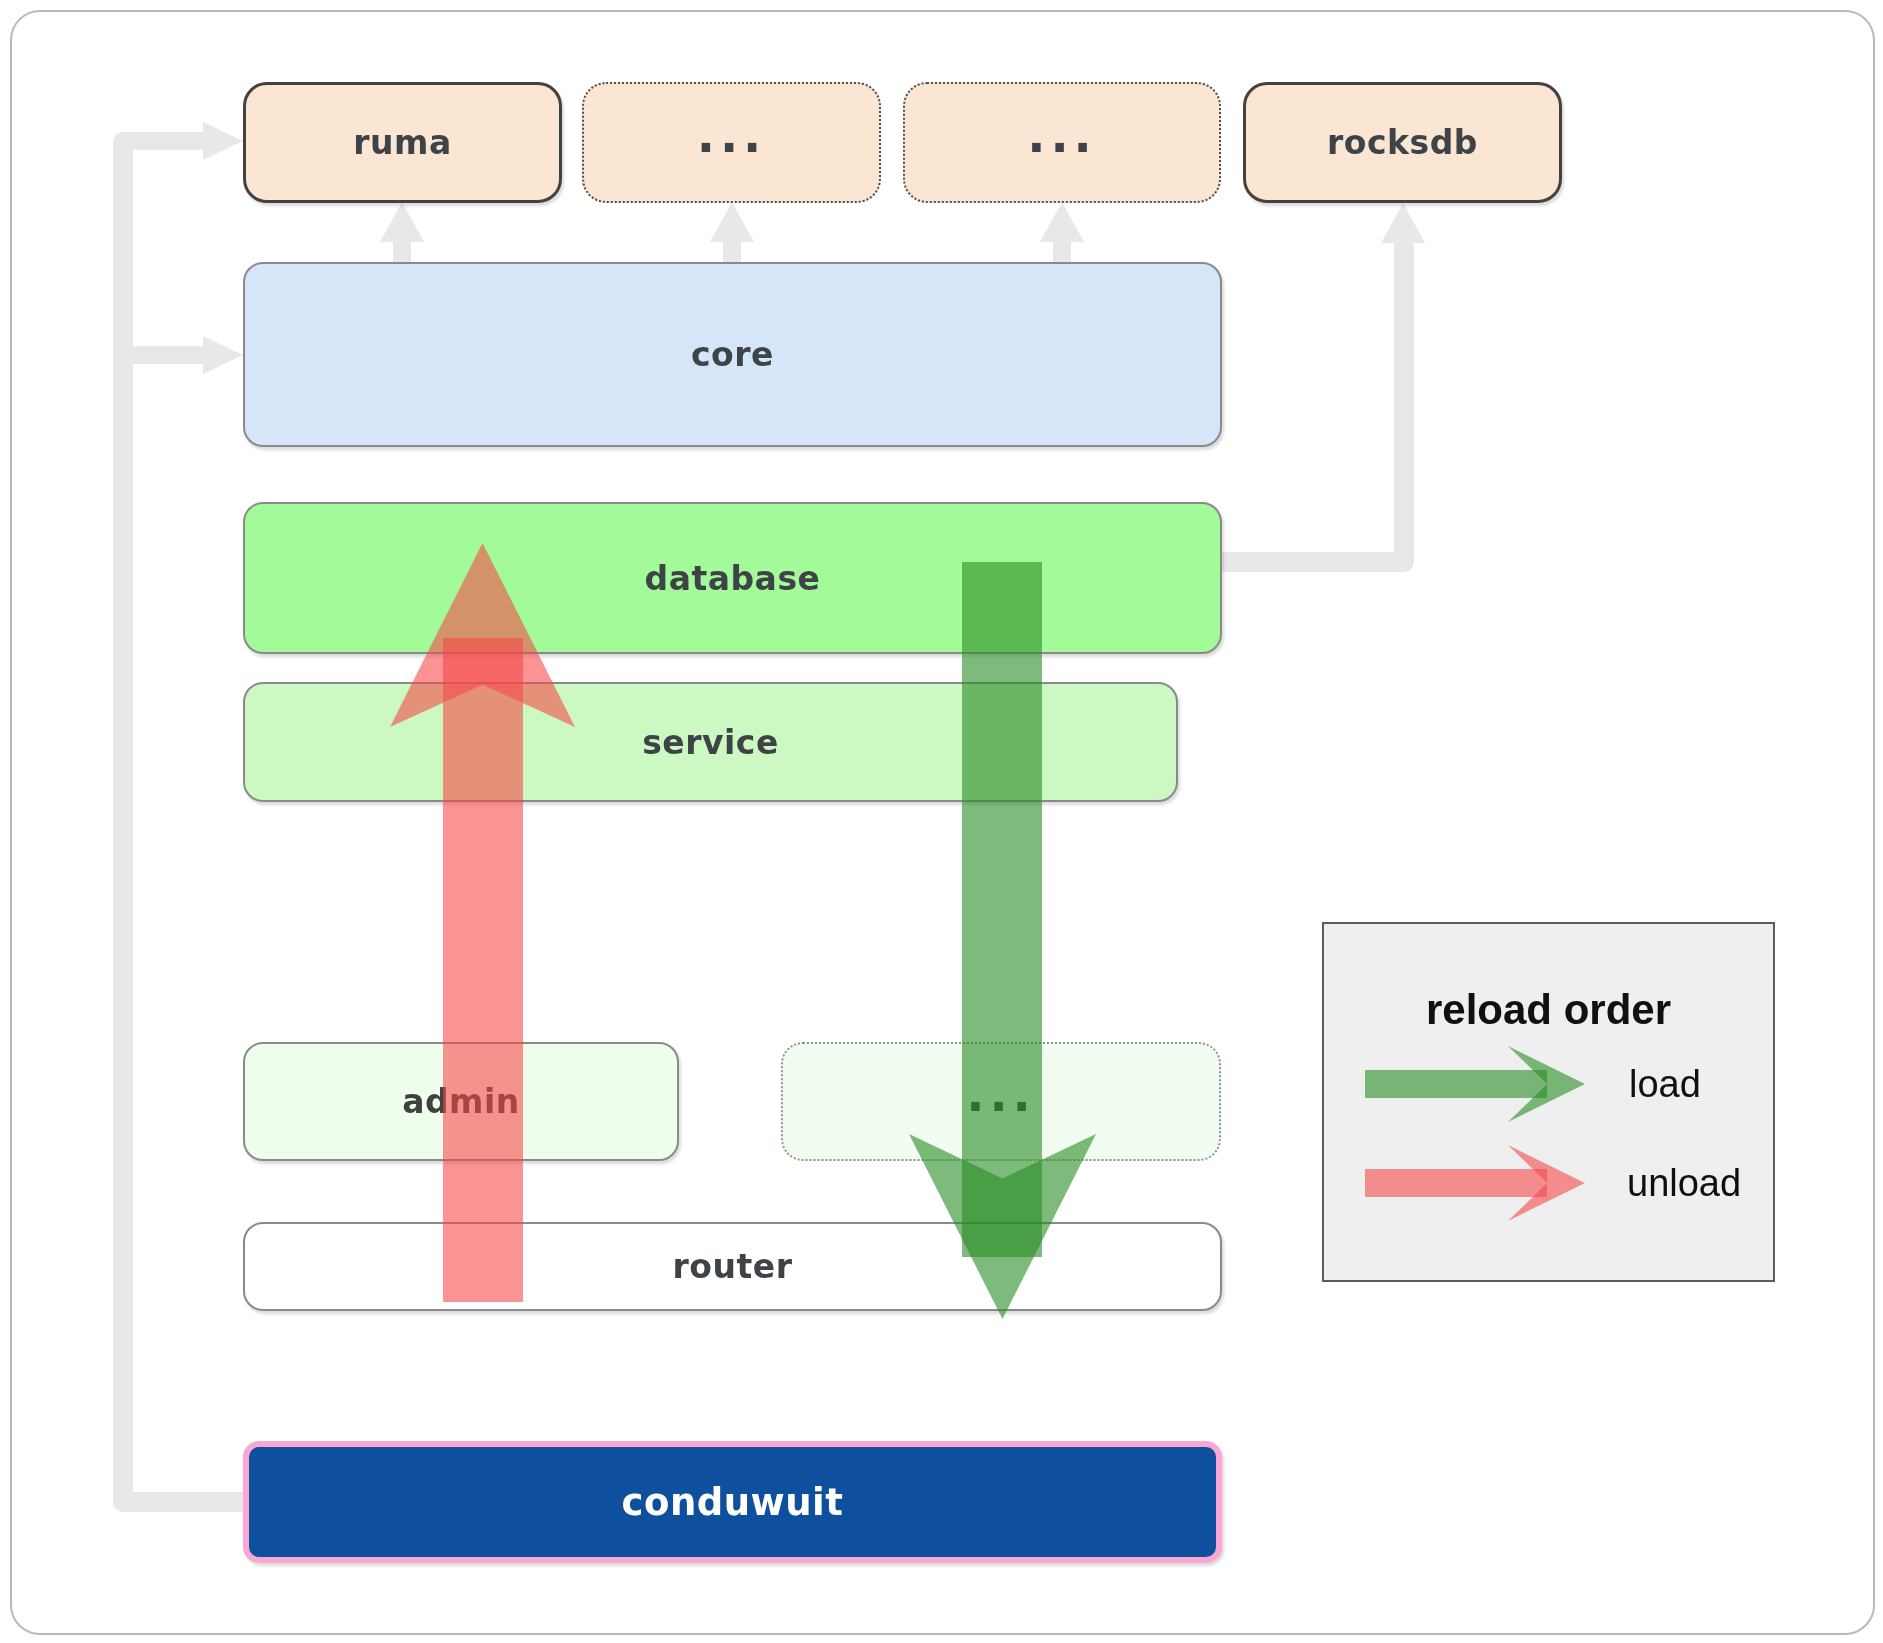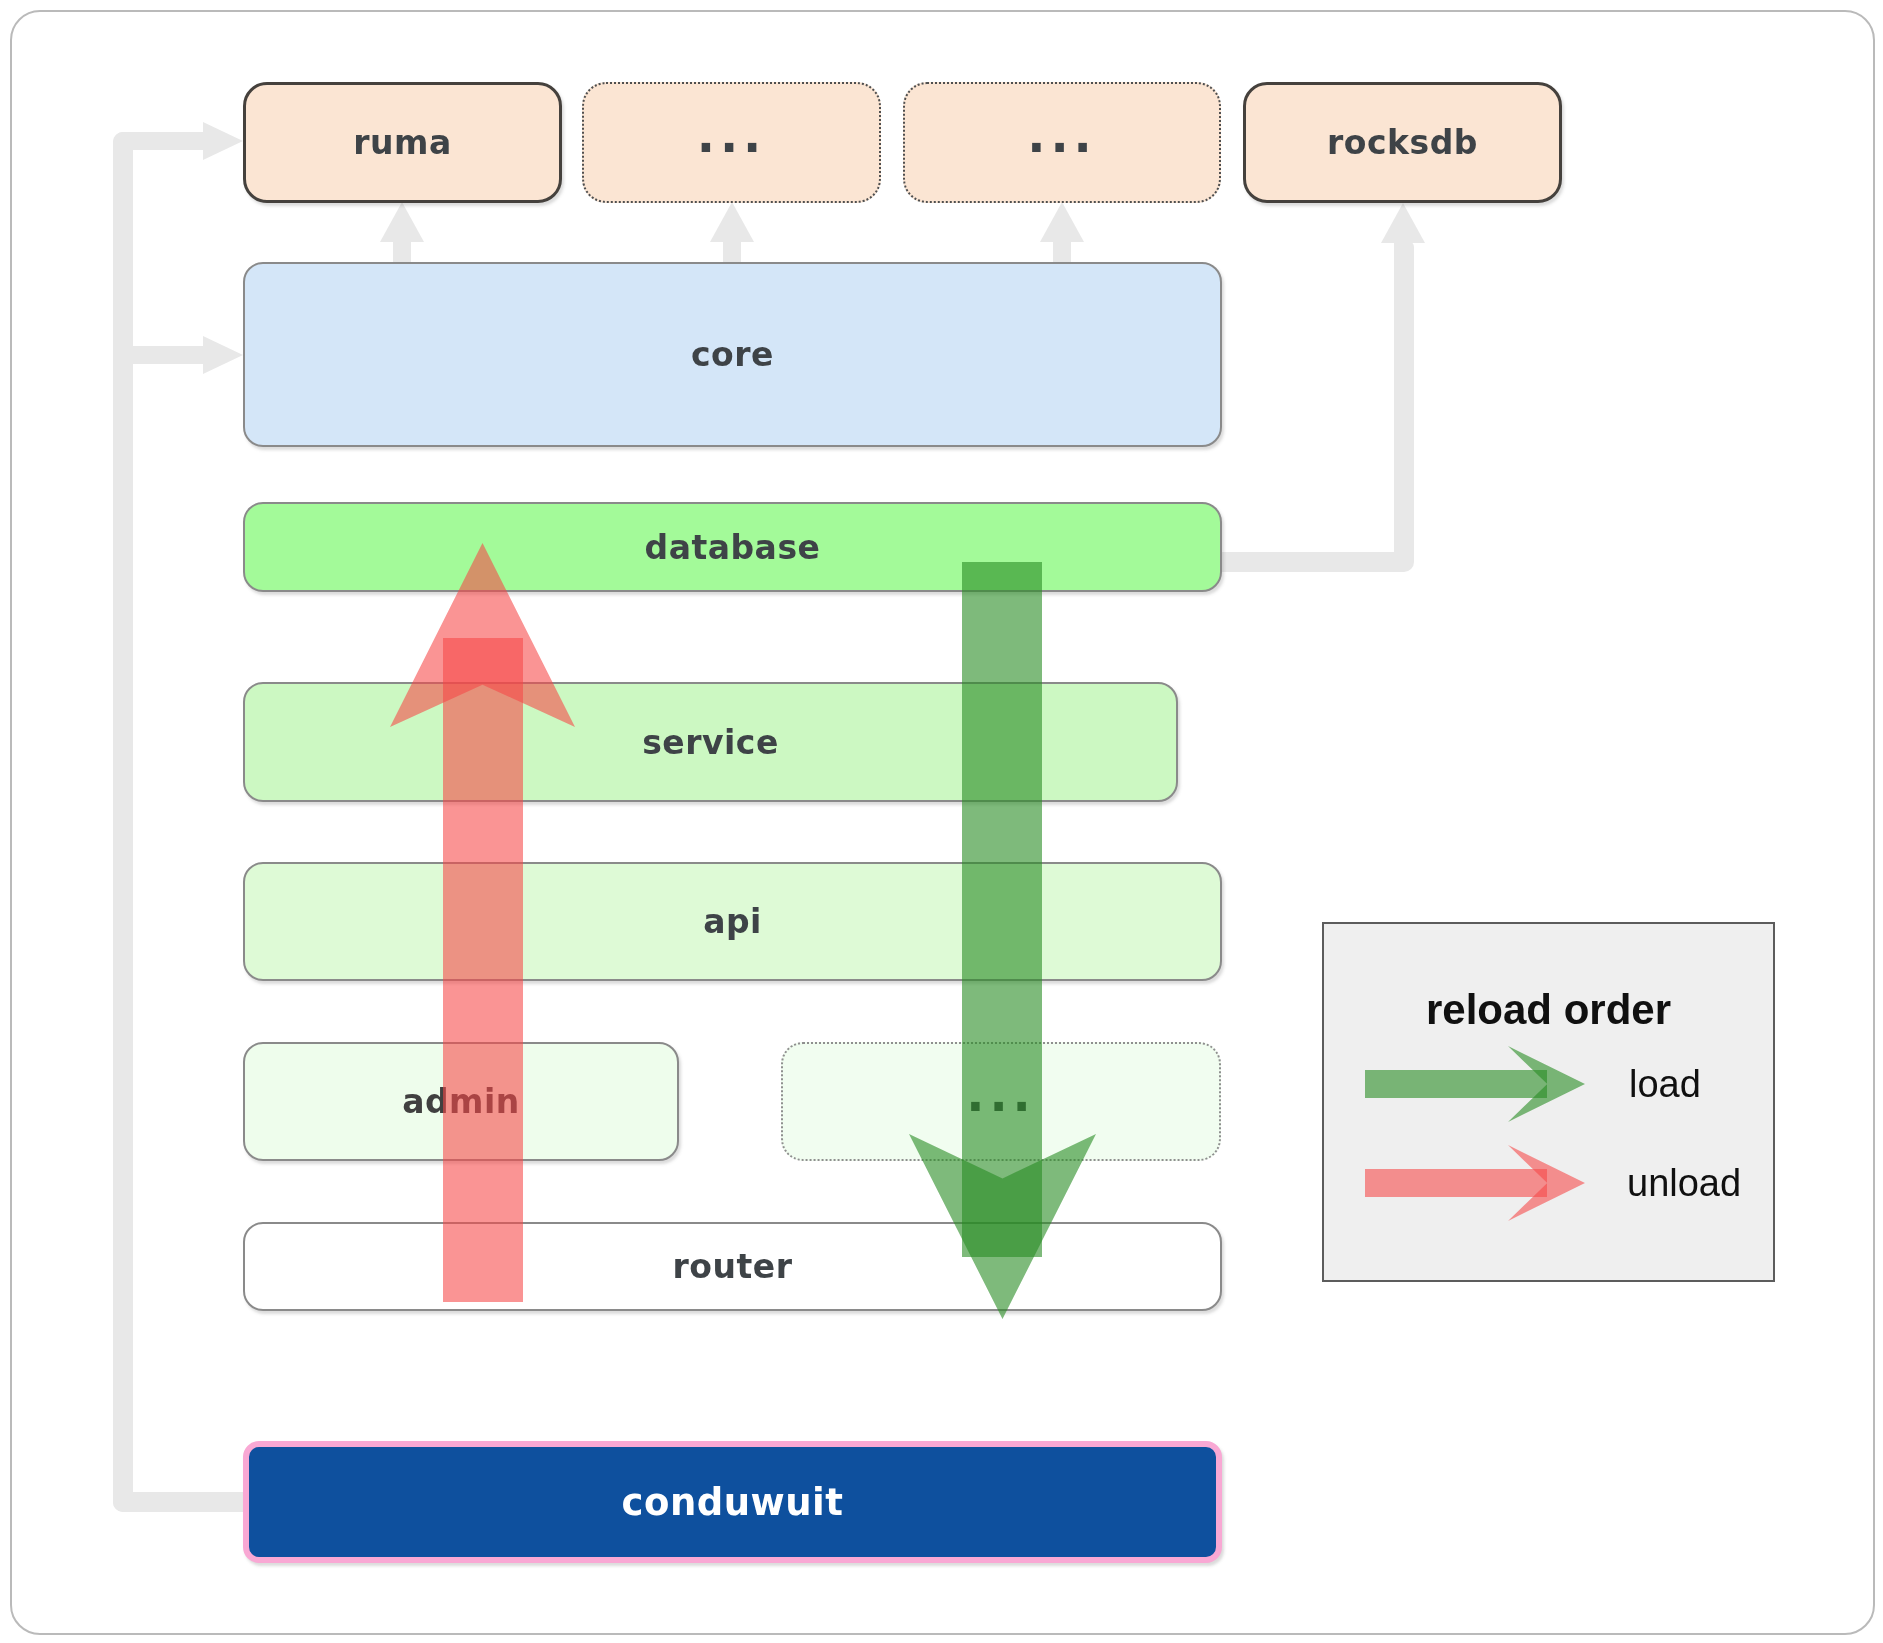--- a/index.html
+++ b/index.html
@@ -39,21 +39,21 @@
   .ellipsis-label{font-size:48px;font-weight:bold;color:#3e4347;letter-spacing:5px;
                   transform:translateY(-8px);}
   .toprow{border:3px solid #45413d;border-radius:24px;background:var(--peach-fill,#fbe5d3);}
   .toprow-dotted{border:2.5px dotted #4f4f4f;border-radius:24px;
                  background:var(--peach-fill,#fbe5d3);box-shadow:none;}
   #node-ruma{left:243px;top:82px;width:319px;height:121px;}
   #node-dots1{left:582px;top:82px;width:299px;height:121px;}
   #node-dots2{left:903px;top:82px;width:318px;height:121px;}
   #node-rocksdb{left:1243px;top:82px;width:319px;height:121px;}
   #node-core{left:243px;top:262px;width:979px;height:185px;background:var(--blue-fill,#d4e6f8);}
-  #node-database{left:243px;top:502px;width:979px;height:90px;background:var(--database-fill,#a3fa99);}
+  #node-database{left:243px;top:502px;width:979px;height:152px;background:var(--database-fill,#a3fa99);}
   #node-service{left:243px;top:682px;width:935px;height:120px;background:var(--service-fill,#ccf8c2);}
   #node-api{left:243px;top:862px;width:979px;height:119px;background:var(--api-fill,#defad6);}
   #node-admin{left:243px;top:1042px;width:436px;height:119px;background:var(--admin-fill,#eefdec);}
   #node-admin .node-label{color:#404040;}
   #node-dots3{left:781px;top:1042px;width:440px;height:119px;background:#f1fdf0;
               border:2px dotted #8f8f8f;border-radius:22px;box-shadow:none;}
   #node-router{left:243px;top:1222px;width:979px;height:89px;background:var(--router-fill,#ffffff);}
   #node-conduwuit{left:243px;top:1441px;width:979px;height:122px;background:var(--conduwuit-fill,#0e509e);
                   border:6px solid #f9a8d4;border-radius:16px;}
   #node-conduwuit .node-label{color:#ffffff;font-size:37px;}
@@ -120,23 +120,20 @@
   </div>
   <div class="node" id="node-core">
     <span class="node-label">core</span>
   </div>
   <div class="node" id="node-database">
     <span class="node-label">database</span>
   </div>
   <div class="node" id="node-service">
     <span class="node-label">service</span>
   </div>
-  <div class="node" id="node-api">
-    <span class="node-label">api</span>
-  </div>
   <div class="node" id="node-admin">
     <span class="node-label">admin</span>
   </div>
   <div class="node" id="node-dots3">
     <span class="ellipsis-label">...</span>
   </div>
   <div class="node" id="node-router">
     <span class="node-label">router</span>
   </div>
   <div class="node" id="node-conduwuit">

